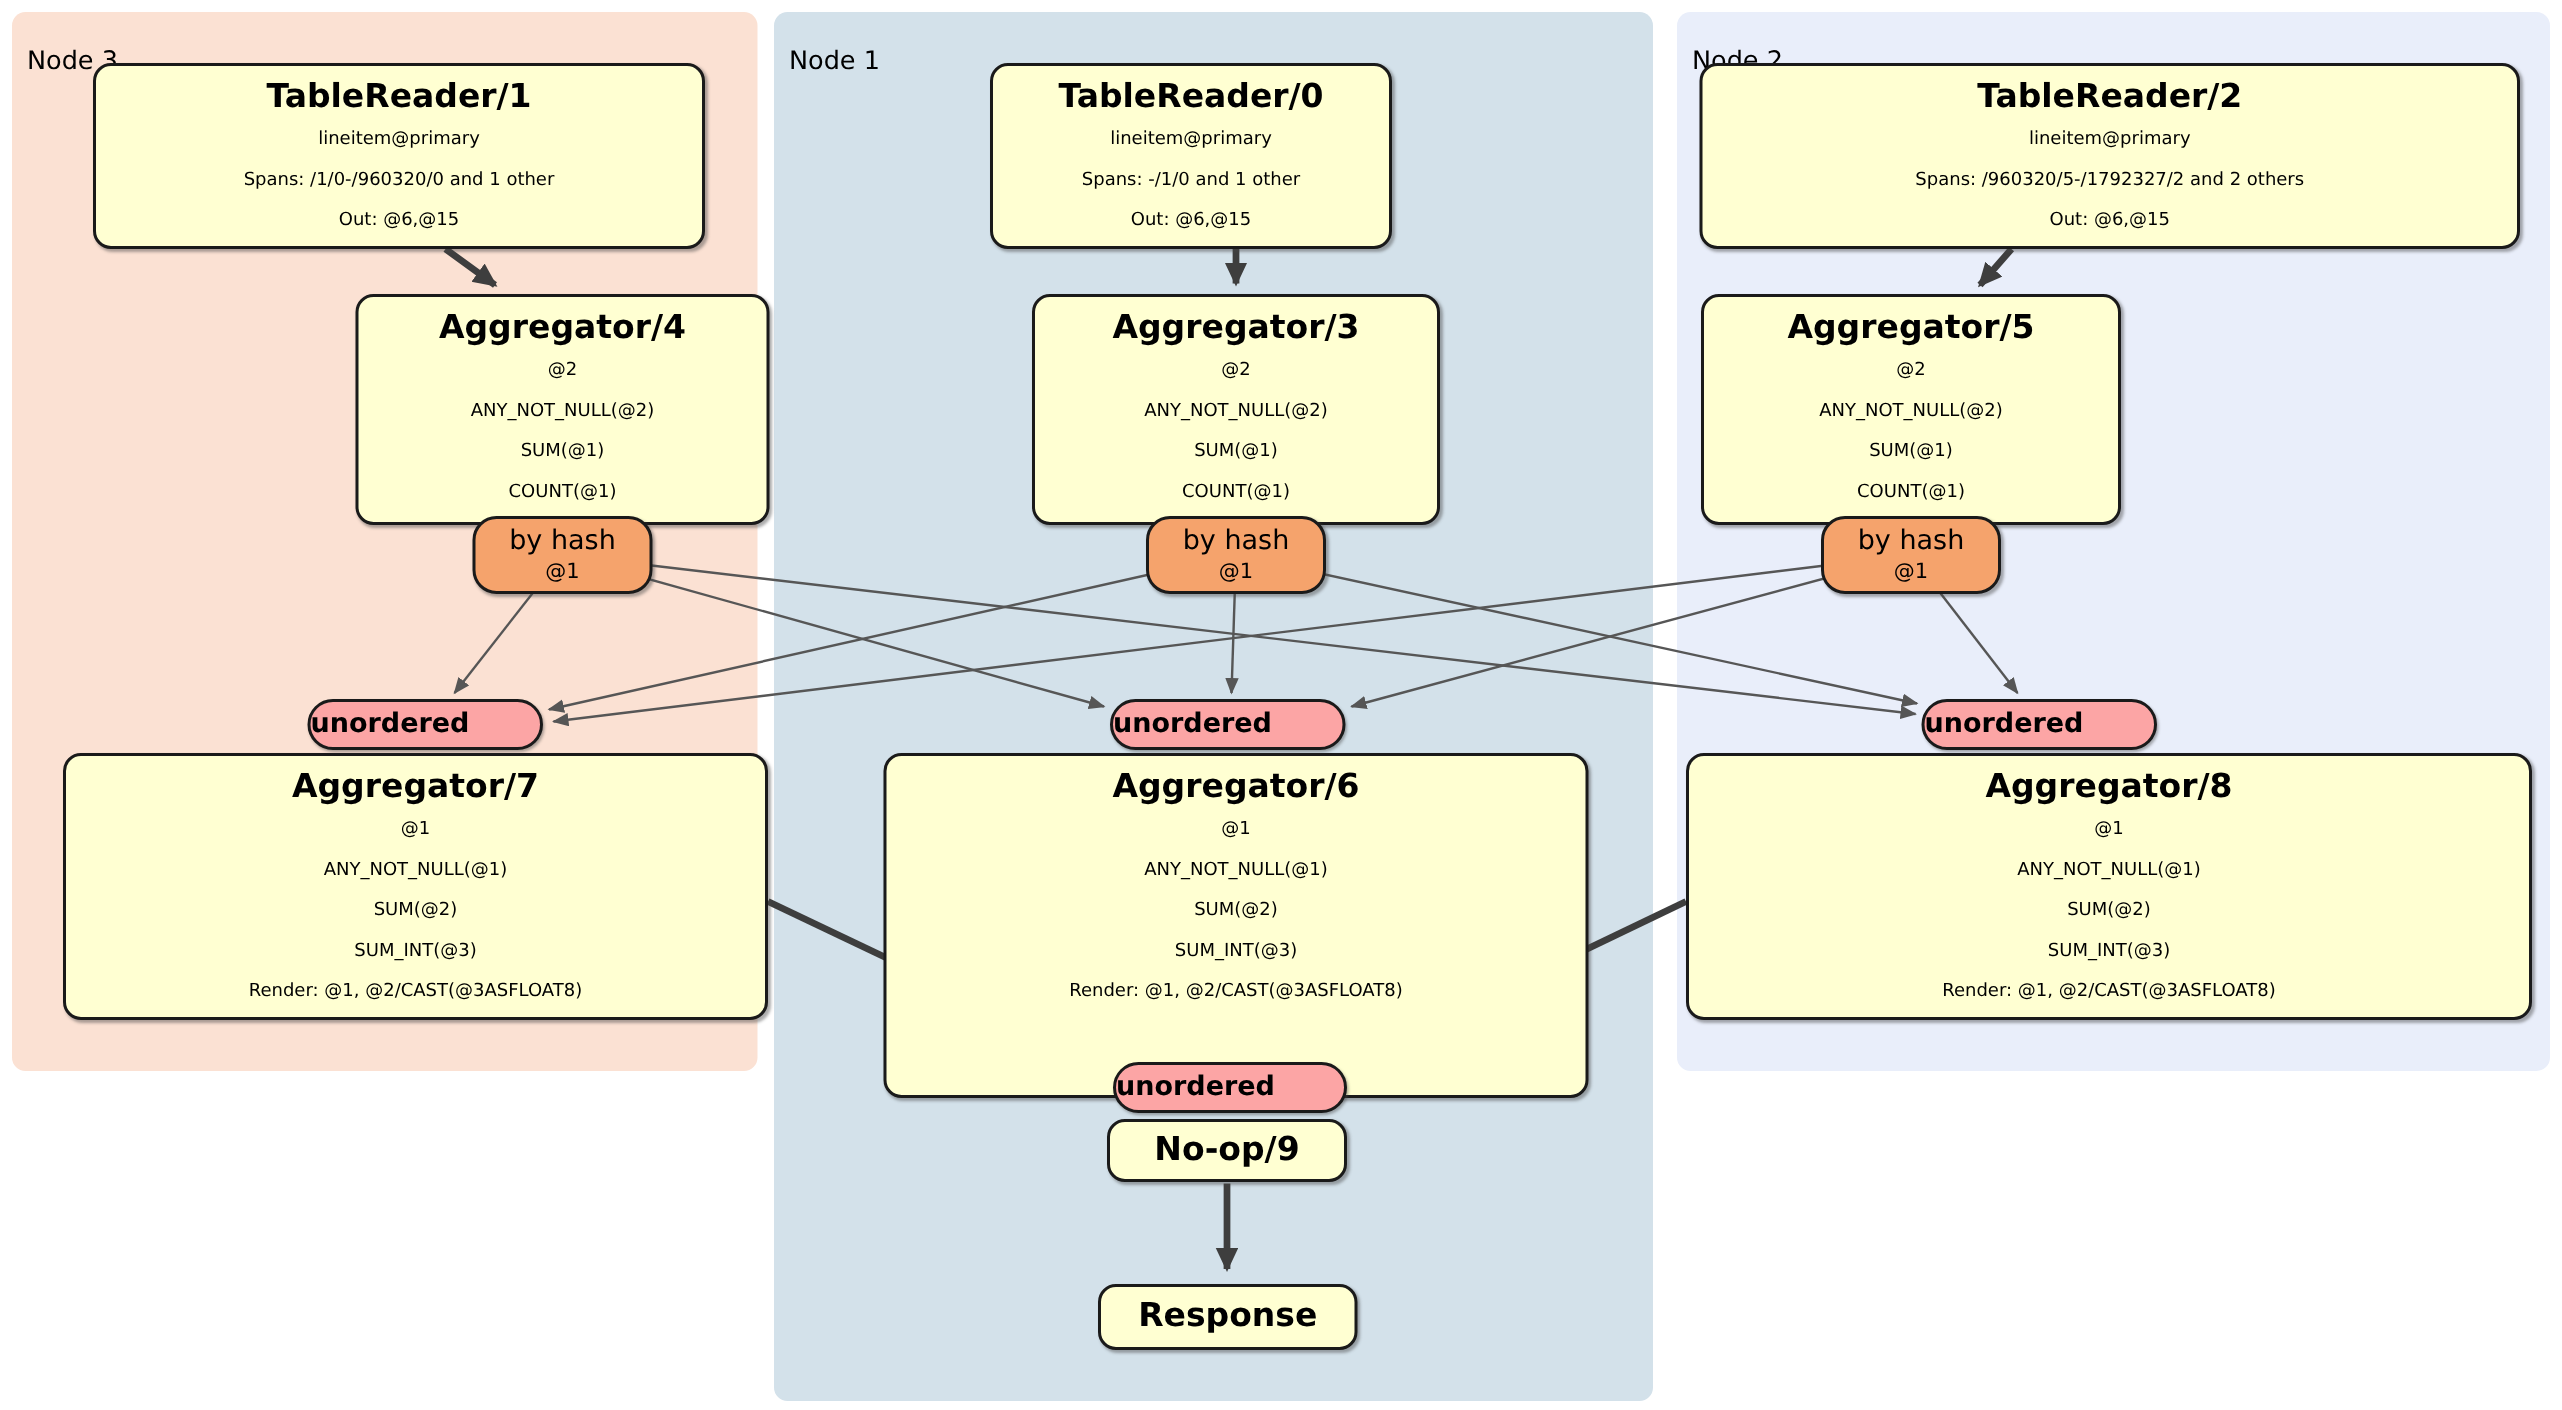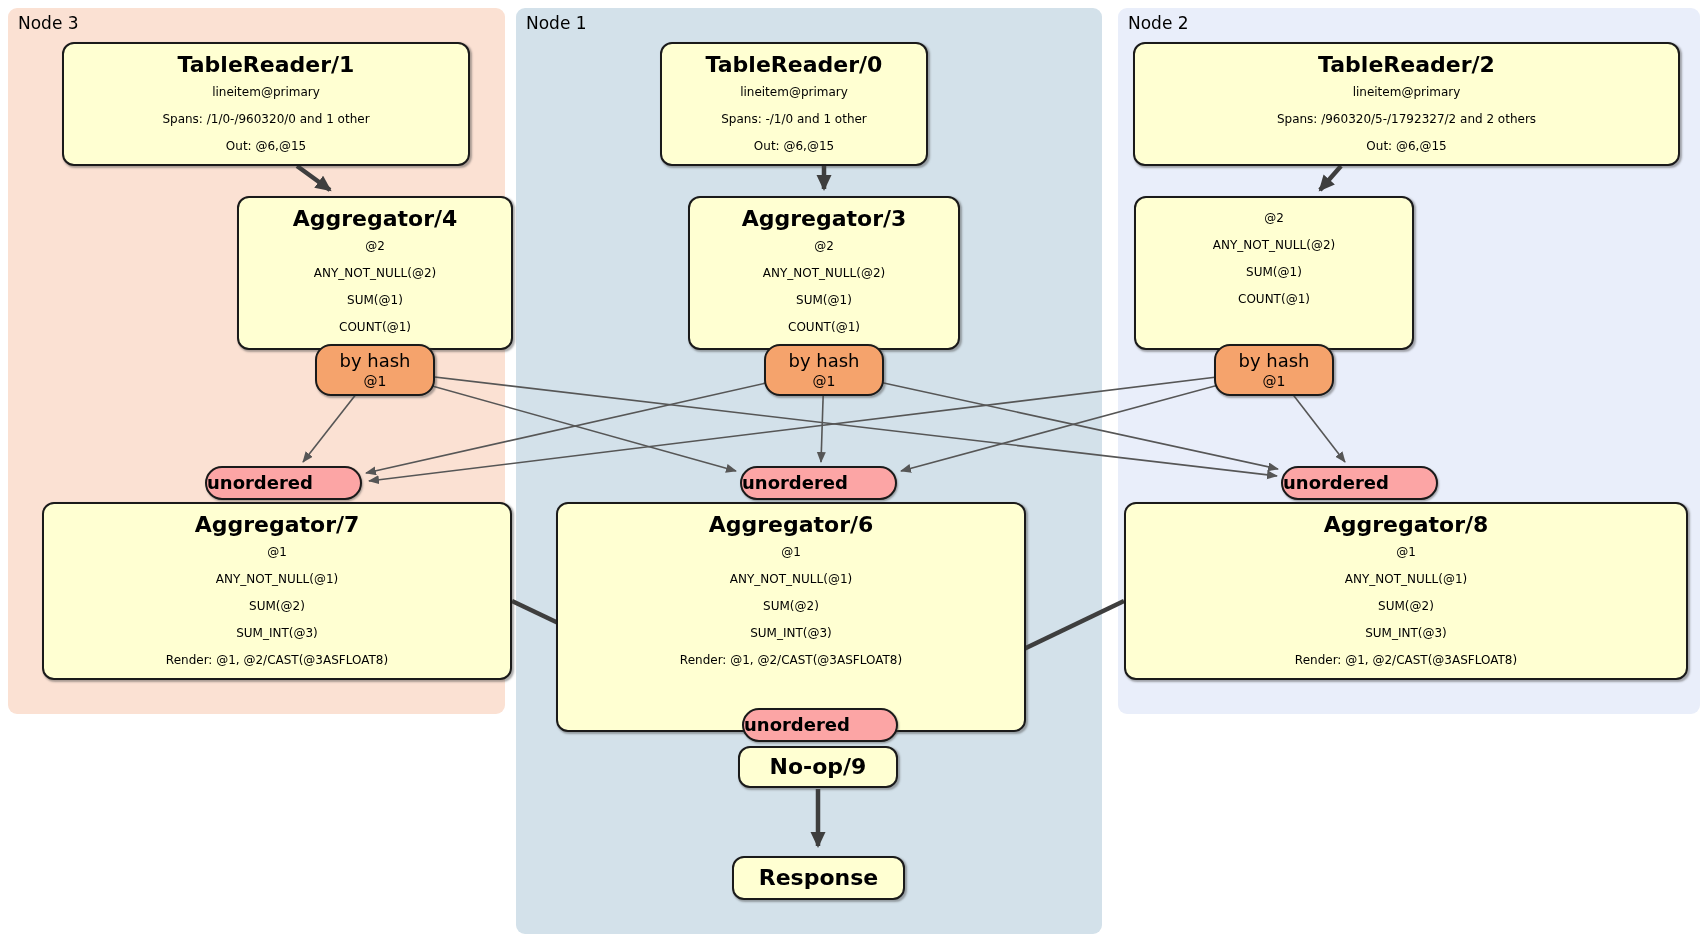--- a/index.html
+++ b/index.html
@@ -4,21 +4,21 @@
 <style>
   html,body{margin:0;padding:0;background:#ffffff;}
   .canvas{
     position:relative;width:1708px;height:940px;overflow:hidden;
     font-family:"DejaVu Sans","Liberation Sans",sans-serif;color:#000;
   }
   .panel{position:absolute;border-radius:9px;z-index:1;}
   .p-node3{background:#fbe1d3;}
   .p-node1{background:#d3e1ea;}
   .p-node2{background:#e9eefa;}
-  .panel-label{position:absolute;top:4px;left:10px;font-size:17px;line-height:22px;}
+  .panel-label{position:absolute;top:22px;left:10px;font-size:17px;line-height:22px;}
   .edges{position:absolute;left:0;top:0;z-index:2;}
   .proc{
     position:absolute;z-index:3;background:#ffffd2;border:2px solid #1a1a1a;
     border-radius:12px;text-align:center;padding-top:7px;box-sizing:border-box;
     box-shadow:1.5px 1.5px 2px rgba(70,70,70,.45);
   }
   .proc-title{font-size:22px;font-weight:bold;line-height:28px;white-space:nowrap;}
   .proc-line{font-size:12px;line-height:27px;white-space:nowrap;}
   .final{padding-top:0;display:flex;align-items:center;justify-content:center;}
   .router{
@@ -108,20 +108,21 @@
     <div class="proc-line">COUNT(@1)</div>
   </div>
   <div class="proc" style="left:688px;top:196px;width:272px;height:154px">
     <div class="proc-title">Aggregator/3</div>
     <div class="proc-line">@2</div>
     <div class="proc-line">ANY_NOT_NULL(@2)</div>
     <div class="proc-line">SUM(@1)</div>
     <div class="proc-line">COUNT(@1)</div>
   </div>
   <div class="proc" style="left:1134px;top:196px;width:280px;height:154px">
+    <div class="proc-title">Aggregator/5</div>
     <div class="proc-line">@2</div>
     <div class="proc-line">ANY_NOT_NULL(@2)</div>
     <div class="proc-line">SUM(@1)</div>
     <div class="proc-line">COUNT(@1)</div>
   </div>
 
   <div class="router" style="left:315px;top:344px;width:120px;height:52px">
     <div class="router-label">by hash</div>
     <div class="router-detail">@1</div>
   </div>
@@ -145,21 +146,21 @@
   </div>
 
   <div class="proc" style="left:42px;top:502px;width:470px;height:178px">
     <div class="proc-title">Aggregator/7</div>
     <div class="proc-line">@1</div>
     <div class="proc-line">ANY_NOT_NULL(@1)</div>
     <div class="proc-line">SUM(@2)</div>
     <div class="proc-line">SUM_INT(@3)</div>
     <div class="proc-line">Render: @1, @2/CAST(@3ASFLOAT8)</div>
   </div>
-  <div class="proc" style="left:556px;top:502px;width:470px;height:230px">
+  <div class="proc" style="left:589px;top:502px;width:470px;height:230px">
     <div class="proc-title">Aggregator/6</div>
     <div class="proc-line">@1</div>
     <div class="proc-line">ANY_NOT_NULL(@1)</div>
     <div class="proc-line">SUM(@2)</div>
     <div class="proc-line">SUM_INT(@3)</div>
     <div class="proc-line">Render: @1, @2/CAST(@3ASFLOAT8)</div>
   </div>
   <div class="proc" style="left:1124px;top:502px;width:564px;height:178px">
     <div class="proc-title">Aggregator/8</div>
     <div class="proc-line">@1</div>

